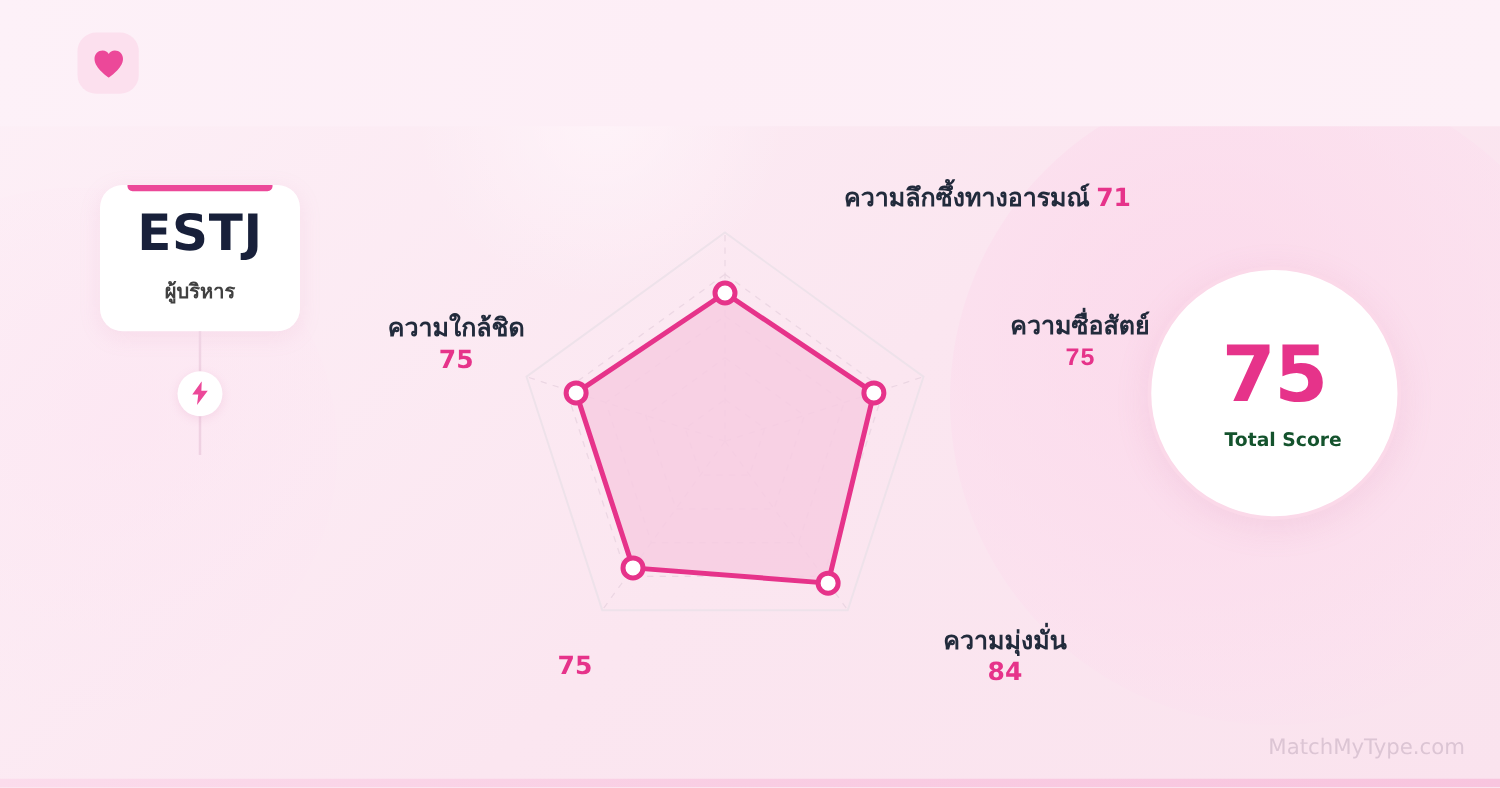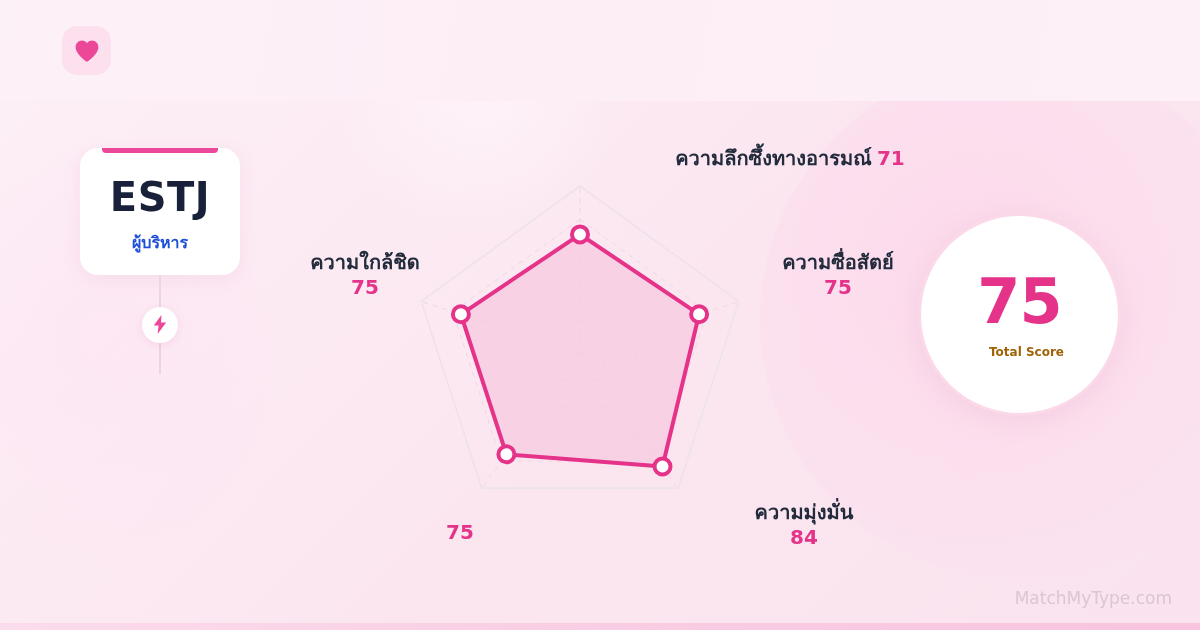--- a/index.html
+++ b/index.html
@@ -53,35 +53,35 @@
   #header-title {
     font-size:29px; font-weight:bold; color:#1f2937;
     letter-spacing:.2px; line-height:1.2;
   }
   
   #types { position:absolute; left:80px; top:148px; width:160px; z-index:6; }
   .type-card {
     width:160px; border-radius:18px;
     background:#ffffff;
     box-shadow:0 4px 18px rgba(216,130,175,.13);
-    padding:28px 10px 20px;
+    padding:18px 10px 20px;
     text-align:center;
     position:relative;
     overflow:hidden;
   }
   .type-accent {
     position:absolute; left:22px; right:22px; top:0; height:5px;
     border-radius:0 0 4px 4px;
   }
   .type-code {
     font-size:40px; font-weight:bold; color:#18203a;
     letter-spacing:.5px; line-height:1.05;
   }
   .type-nick {
-    margin-top:12px; font-size:16px; color:#1d4ed8; font-weight:bold;
+    margin-top:12px; font-size:16px; color:#404040; font-weight:bold;
   }
   #connector {
     height:99px; position:relative;
     display:flex; align-items:center; justify-content:center;
   }
   #connector-line {
     position:absolute; top:0; bottom:0; left:50%;
     width:2px; margin-left:-1px;
     background:linear-gradient(#f0d4e4,#efd1e2);
   }
@@ -105,21 +105,21 @@
   
   #score-col { position:absolute; left:918px; top:213px; width:203px; z-index:6; text-align:center; }
   #score-circle {
     width:203px; height:203px; border-radius:50%;
     background:#ffffff;
     border:3px solid #fbd9e9;
     box-shadow:0 6px 26px rgba(214,128,175,.16);
     display:flex; flex-direction:column; align-items:center; justify-content:center;
   }
   #score-value { font-size:62px; font-weight:bold; color:#e6338a; line-height:1; letter-spacing:-1px; }
-  #score-label { margin-top:12px; font-size:12px; color:#a16207; font-weight:bold;margin-left:14px; }
+  #score-label { margin-top:12px; font-size:15px; color:#14532d; font-weight:bold;margin-left:14px; }
   #tier-badge {
     margin:38px auto 0;
     width:112px; height:50px; border-radius:25px;
     background:linear-gradient(100deg,#f9a8d0 0%,#f476b4 55%,#ec4899 100%);
     color:#ffffff; font-size:19px; font-weight:bold;
     display:flex; align-items:center; justify-content:center;
     box-shadow:0 6px 18px rgba(236,72,153,.22);
   }
   
   #watermark {
@@ -190,21 +190,21 @@
       <g id="radar-markers">
           <circle cx="280.0" cy="124.4" r="8" fill="#ffffff" stroke="#e6338a" stroke-width="4"></circle>
           <circle cx="399.1" cy="204.3" r="8" fill="#ffffff" stroke="#e6338a" stroke-width="4"></circle>
           <circle cx="362.5" cy="356.5" r="8" fill="#ffffff" stroke="#e6338a" stroke-width="4"></circle>
           <circle cx="206.4" cy="344.3" r="8" fill="#ffffff" stroke="#e6338a" stroke-width="4"></circle>
           <circle cx="160.9" cy="204.3" r="8" fill="#ffffff" stroke="#e6338a" stroke-width="4"></circle>
         </g>
     </svg>
     <div id="radar-labels">
         <div class="axis-label" style="left: 280px; top: 24px; width: 420px; margin-top: 12px;"><span class="nm">ความลึกซึ้งทางอารมณ์</span> <span class="vl">71</span></div>
-        <div class="axis-label" style="left: 418px; top: 140px; width: 240px;"><span class="nm">ความซื่อสัตย์</span><br><span class="vl">75</span></div>
+        <div class="axis-label" style="left: 444px; top: 140px; width: 240px; font-family: Liberation Mono, monospace;"><span class="nm">ความซื่อสัตย์</span><br><span class="vl">75</span></div>
         <div class="axis-label" style="left: 384px; top: 390px; width: 240px;"><span class="nm">ความมุ่งมั่น</span><br><span class="vl">84</span></div>
         <div class="axis-label" style="left: 10px; top: 390px; width: 300px;"><br><span class="vl">75</span></div>
         <div class="axis-label" style="left: -55px; top: 140px; width: 240px;"><span class="nm">ความใกล้ชิด</span><br><span class="vl">75</span></div>
       </div>
   </div>
 
   <div id="score-col">
     <div id="score-circle">
       <div id="score-value">75</div>
       <div id="score-label">Total Score</div>

